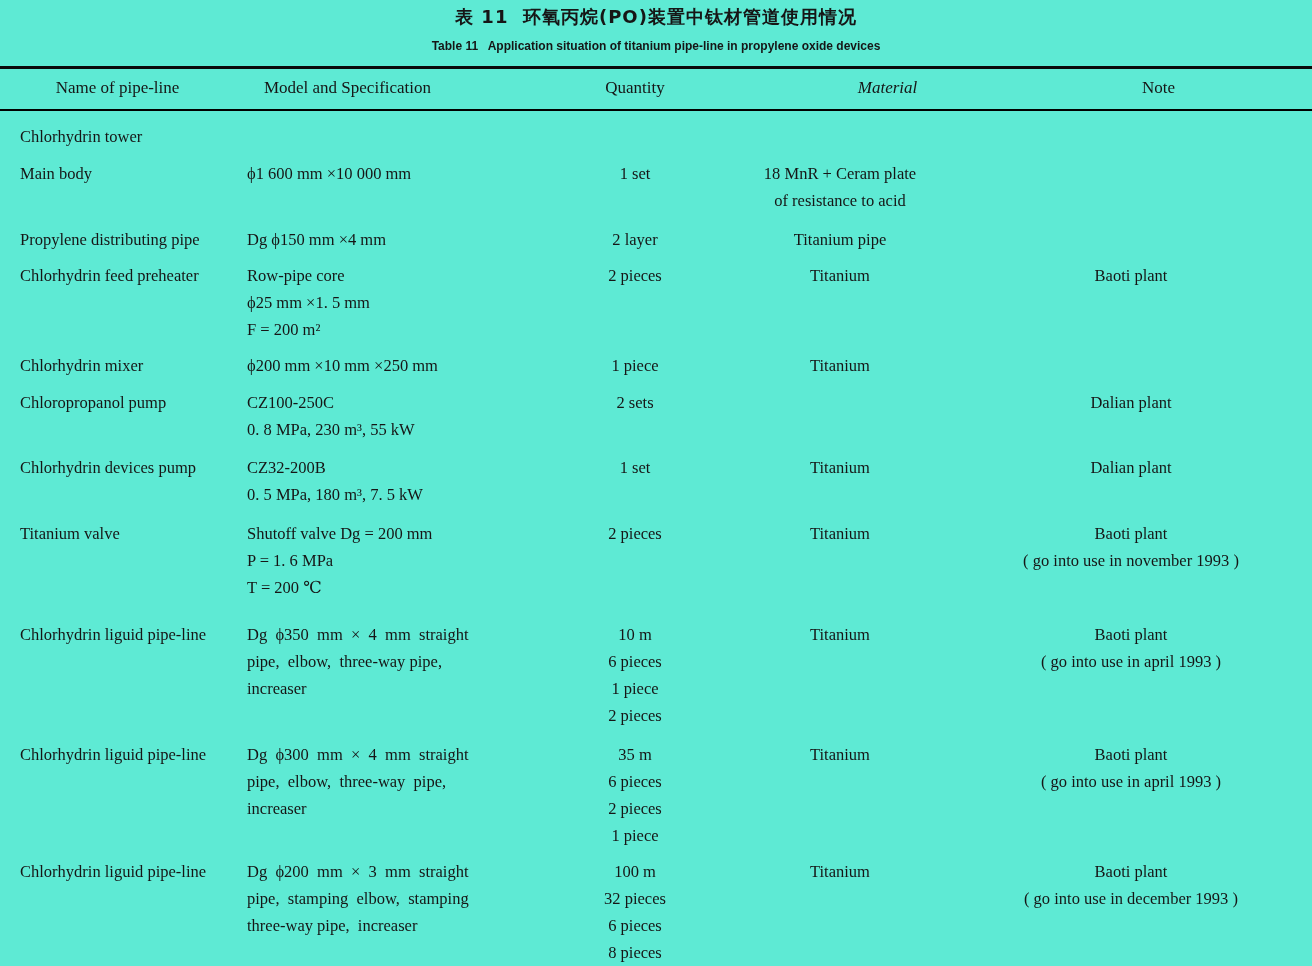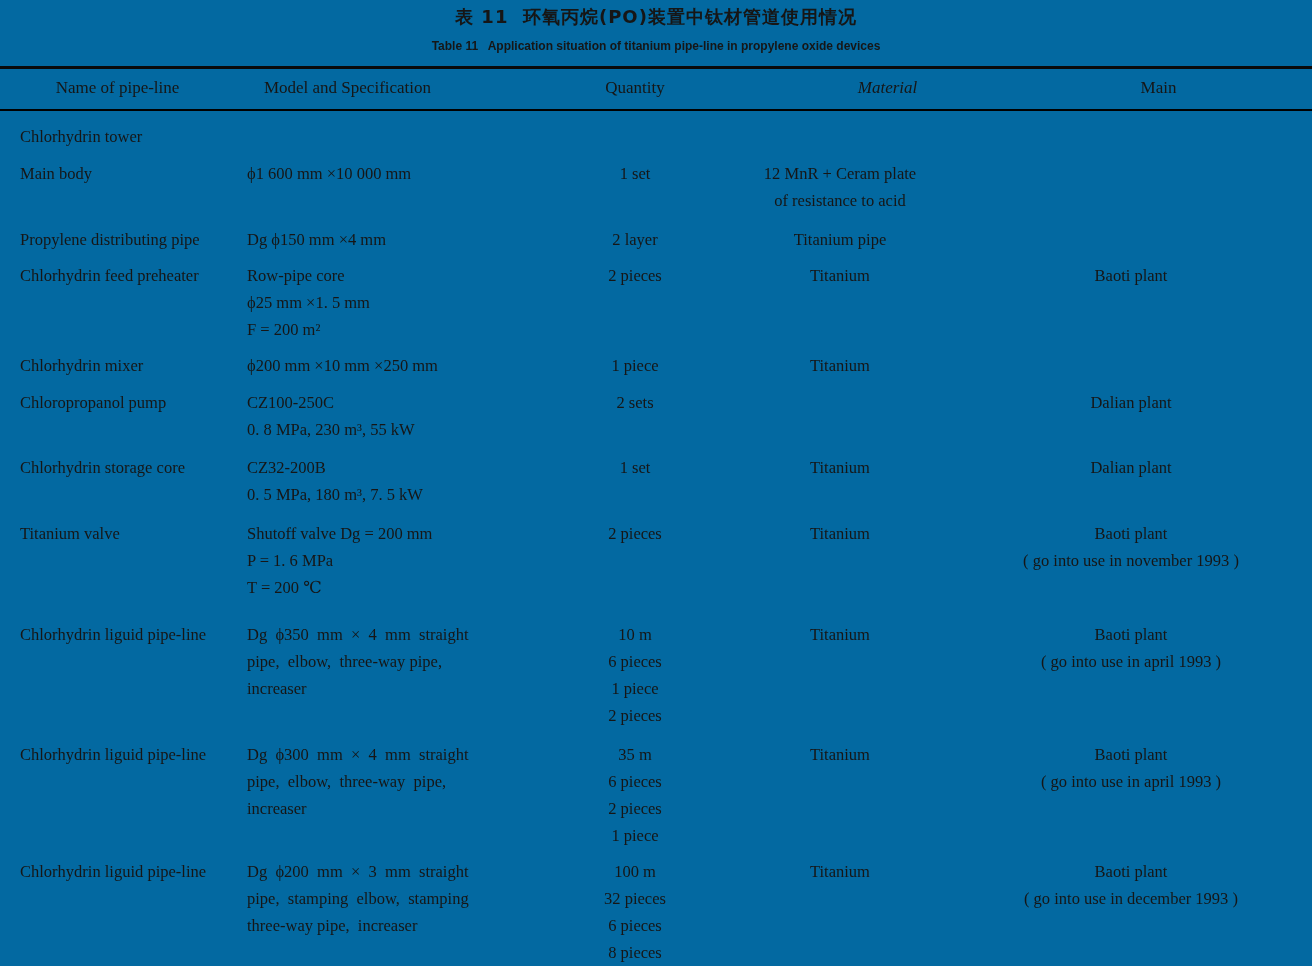--- a/index.html
+++ b/index.html
@@ -5,21 +5,21 @@
   html, body {
     margin: 0;
     padding: 0;
     background: #f4f4f2;
   }
   .page {
     position: relative;
     width: 1312px;
     height: 966px;
     box-sizing: border-box;
-    background: #0369a1;
+    background: #5eead4;
     color: #161616;
     font-family: "Liberation Serif", "DejaVu Serif", serif;
     overflow: hidden;
   }
   .title-zh {
     padding-top: 5px;
     text-align: center;
     font-family: "DejaVu Sans", "Liberation Sans", sans-serif;
     font-weight: 700;
     font-size: 18px;
@@ -99,36 +99,36 @@
         <col class="c3">
         <col class="c4">
         <col class="c5">
     </colgroup>
     <thead>
       <tr>
         <th>Name of pipe-line</th>
         <th class="th-model">Model and Specification</th>
         <th>Quantity</th>
         <th class="th-material">Material</th>
-        <th>Main</th>
+        <th>Note</th>
       </tr>
     </thead>
     <tbody>
       <tr class="r0">
         <td class="c-name">Chlorhydrin tower</td>
         <td class="c-model"></td>
         <td class="c-qty"></td>
         <td class="c-mat"></td>
         <td class="c-note"></td>
       </tr>
       <tr class="r1">
         <td class="c-name">Main body</td>
         <td class="c-model">ϕ1 600 mm ×10 000 mm</td>
         <td class="c-qty">1 set</td>
-        <td class="c-mat">12 MnR + Ceram plate
+        <td class="c-mat">18 MnR + Ceram plate
 of resistance to acid</td>
         <td class="c-note"></td>
       </tr>
       <tr class="r2">
         <td class="c-name">Propylene distributing pipe</td>
         <td class="c-model">Dg ϕ150 mm ×4 mm</td>
         <td class="c-qty">2 layer</td>
         <td class="c-mat">Titanium pipe</td>
         <td class="c-note"></td>
       </tr>
@@ -150,21 +150,21 @@
       </tr>
       <tr class="r5">
         <td class="c-name">Chloropropanol pump</td>
         <td class="c-model">CZ100-250C
 0. 8 MPa, 230 m³, 55 kW</td>
         <td class="c-qty">2 sets</td>
         <td class="c-mat"></td>
         <td class="c-note">Dalian plant</td>
       </tr>
       <tr class="r6">
-        <td class="c-name">Chlorhydrin storage core</td>
+        <td class="c-name">Chlorhydrin devices pump</td>
         <td class="c-model">CZ32-200B
 0. 5 MPa, 180 m³, 7. 5 kW</td>
         <td class="c-qty">1 set</td>
         <td class="c-mat">Titanium</td>
         <td class="c-note">Dalian plant</td>
       </tr>
       <tr class="r7">
         <td class="c-name">Titanium valve</td>
         <td class="c-model">Shutoff valve Dg = 200 mm
 P = 1. 6 MPa

